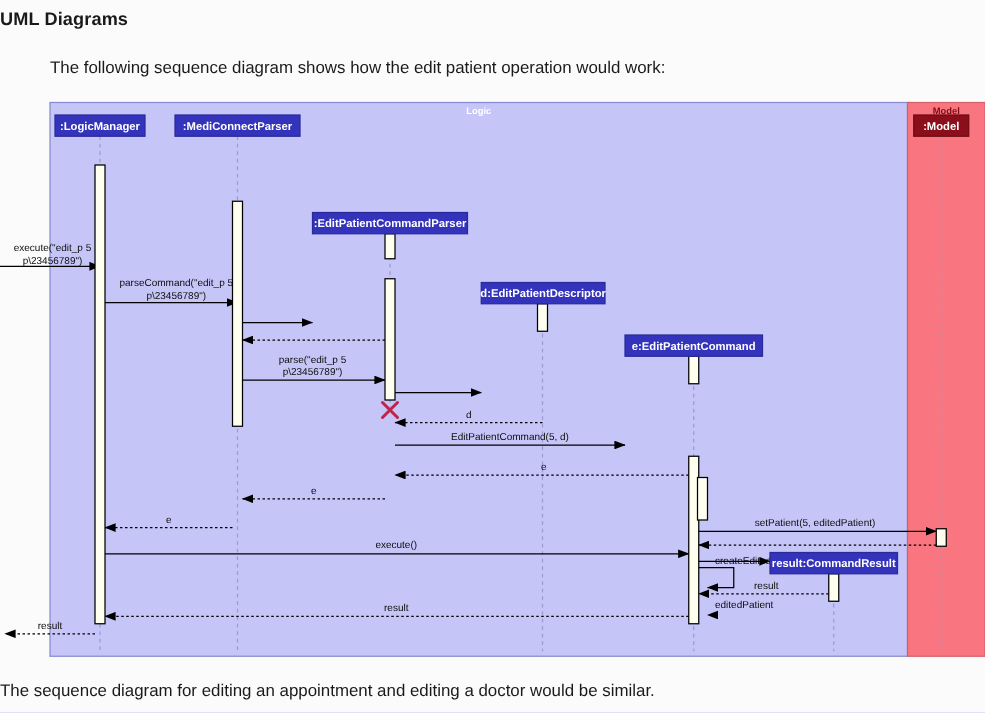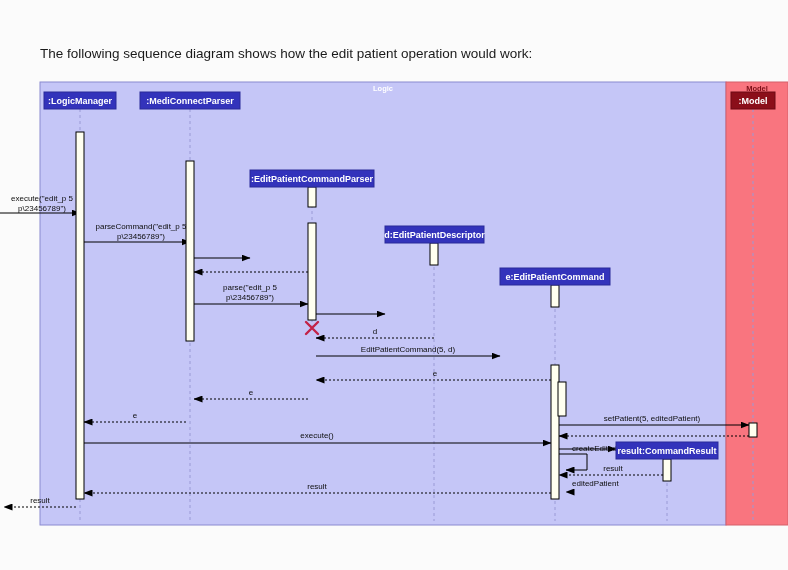--- a/index.html
+++ b/index.html
@@ -27,20 +27,21 @@
   .lbl-msg{font-size:8px;fill:#0d0d0d;}
   .lbl-part{font-size:9px;fill:#ffffff;font-weight:bold;}
   .lbl-pkg{font-size:7.5px;fill:#ffffff;font-weight:bold;}
   .lbl-pkg-red{font-size:7.5px;fill:#7b0f17;font-weight:bold;}
 </style>
 </head>
 <body>
 
 <div class="page">
 
+  <div class="doc-title">UML Diagrams</div>
 
   <div class="para para-1">The following sequence diagram shows how the edit patient operation would work:</div>
 
   <svg id="diagram" width="788" height="448" viewBox="0 0 788 448" xmlns="http://www.w3.org/2000/svg">
     <defs>
       <marker id="arrow-solid" markerWidth="9" markerHeight="7" refX="8.5" refY="3.5" orient="auto" markerUnits="userSpaceOnUse">
         <path d="M0,0 L9,3.5 L0,7 z" fill="#000"></path>
       </marker>
       <marker id="arrow-open" markerWidth="9" markerHeight="7" refX="8.5" refY="3.5" orient="auto" markerUnits="userSpaceOnUse">
         <path d="M0,0 L9,3.5 L0,7 z" fill="#000"></path>
@@ -124,14 +125,15 @@
         <rect x="616" y="364" width="102" height="17" fill="#3333bb" stroke="#2a2a99" stroke-width="1"></rect>
         <text x="667" y="375.9" text-anchor="middle" class="lbl-part">result:CommandResult</text>
         <rect x="731" y="14" width="44" height="17" fill="#8b0f1a" stroke="#6d0b14" stroke-width="1"></rect>
         <text x="753" y="25.9" text-anchor="middle" class="lbl-part">:Model</text>
       </g>
     <g>
         <path d="M306,244 L318,256 M318,244 L306,256" stroke="#c22348" stroke-width="2.4" stroke-linecap="round"></path>
       </g>
   </svg>
 
+  <div class="para para-2">The sequence diagram for editing an appointment and editing a doctor would be similar.</div>
 
 </div>
 
 </body></html>

